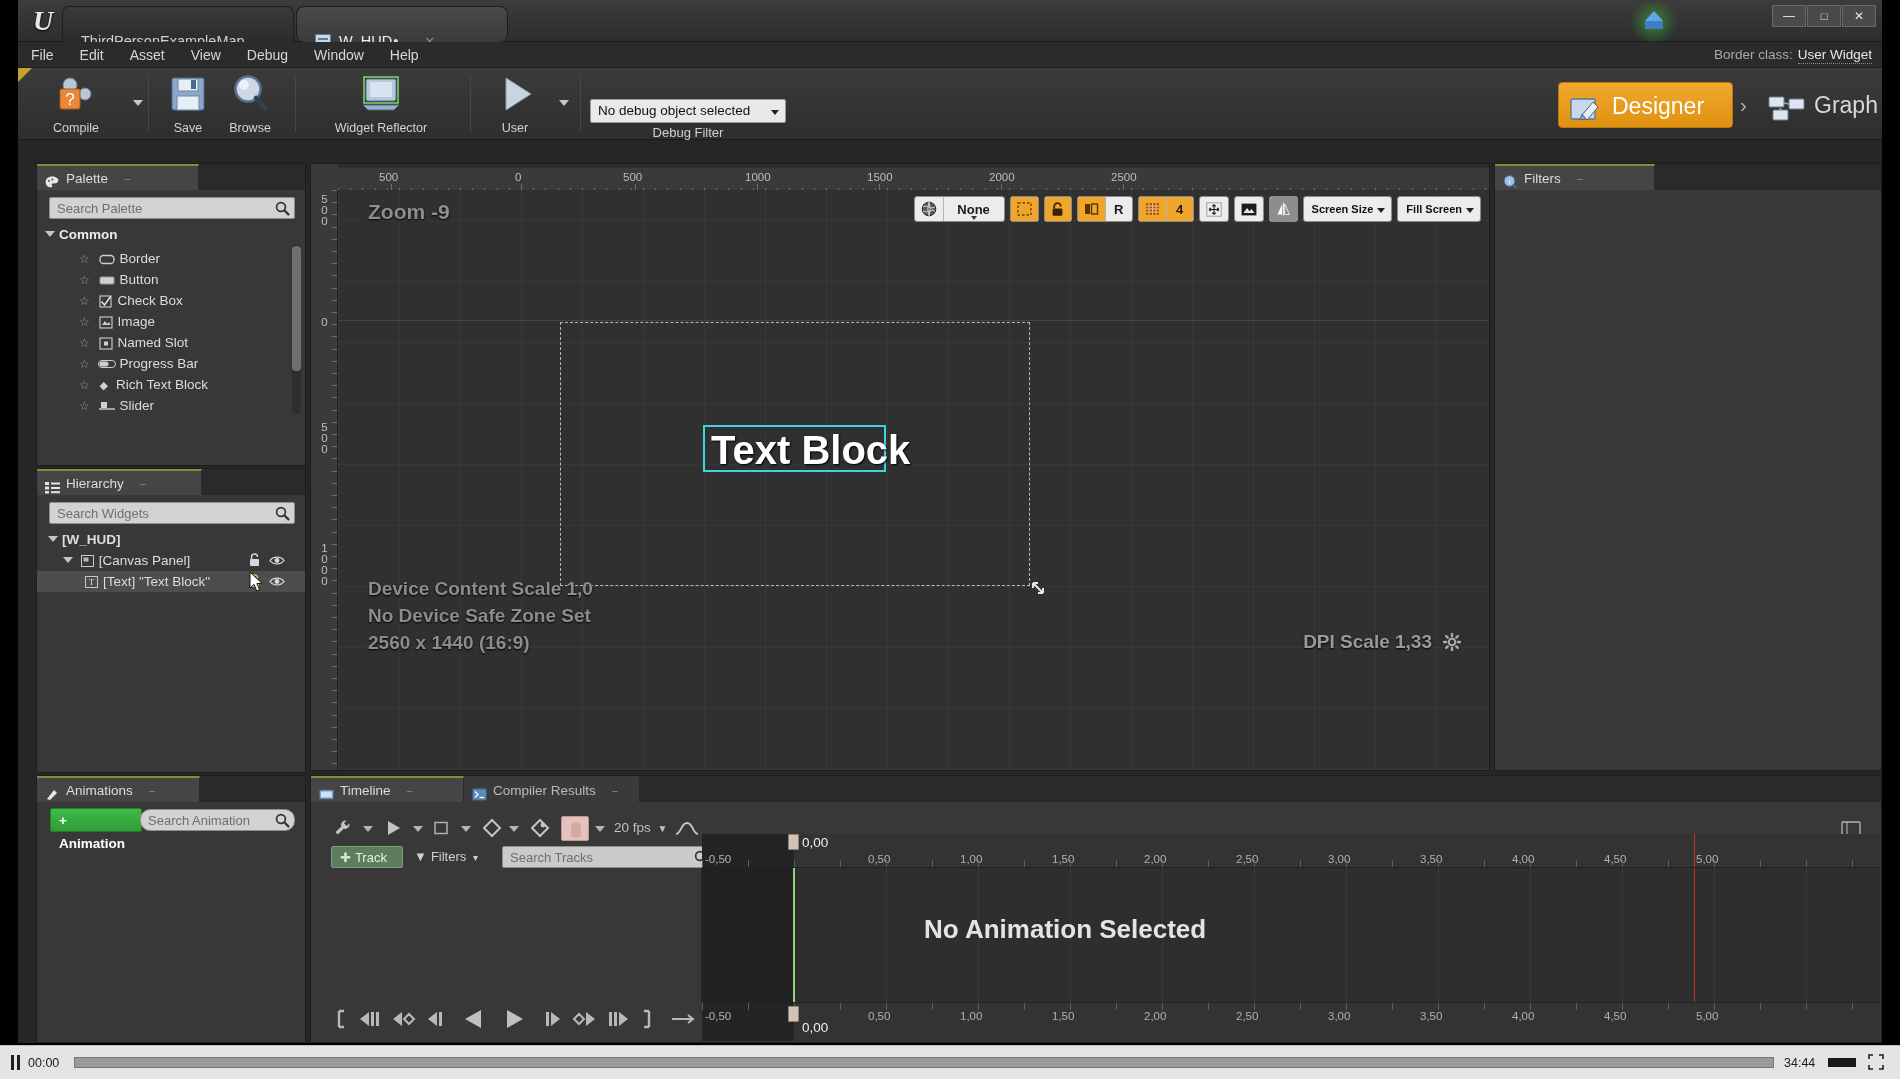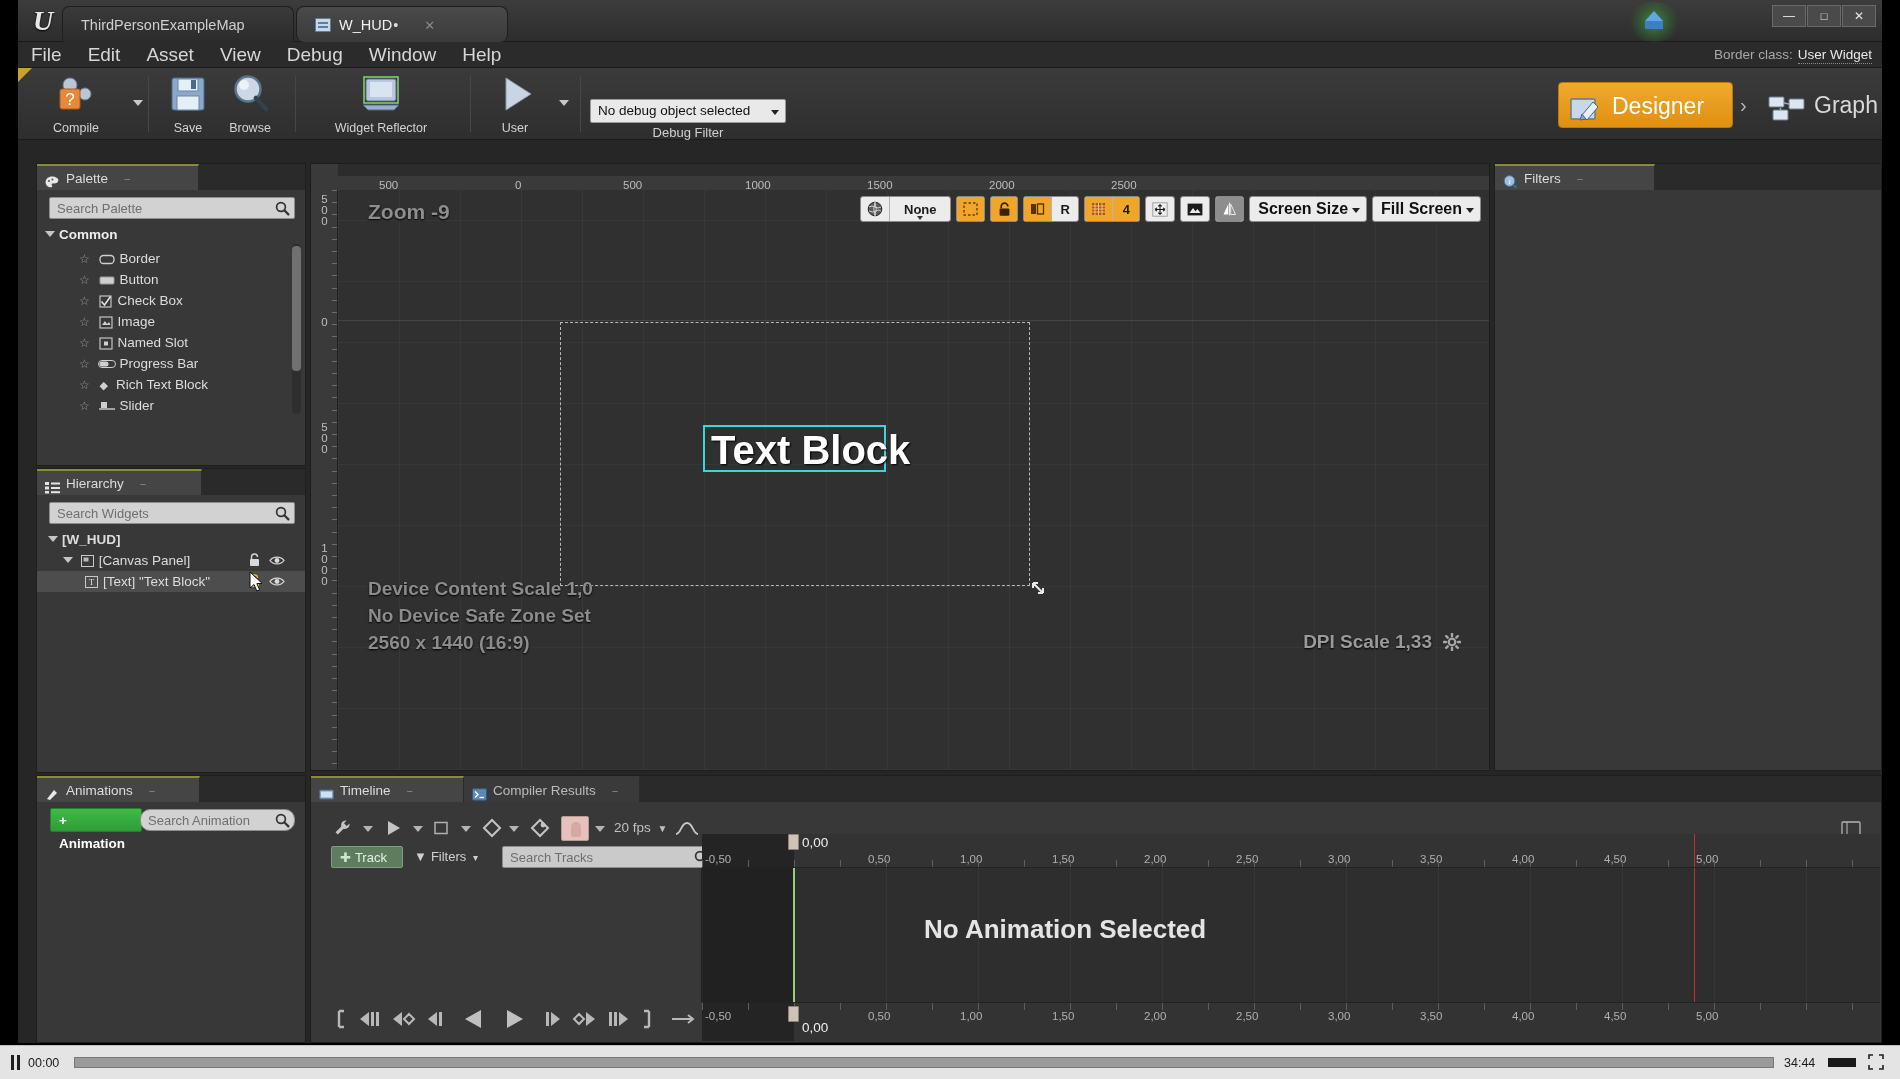--- a/index.html
+++ b/index.html
@@ -31,21 +31,21 @@
     color: #e8e8e8; font-size: 28px; font-family: "Liberation Serif", serif;
     font-style: italic; font-weight: bold; text-align: center; line-height: 34px;
     text-shadow: 0 1px 2px #000;
   }
   .tab {
     position: absolute; top: 6px; height: 36px;
     background: linear-gradient(180deg,#3a3a3a,#2b2b2b);
     border: 1px solid #1e1e1e; border-bottom: none;
     border-radius: 7px 7px 0 0;
     color: #cfcfcf; font-size: 14.5px;
-    padding: 0 18px; line-height: 36px; white-space: nowrap;
+    padding: 16px 18px; line-height: 36px; white-space: nowrap;
   }
   .tab.active {
     background: linear-gradient(180deg,#4a4a4a,#3a3a3a);
     color: #f0f0f0;
     border-radius: 8px;
   }
   .tab .tab-icon {
     display: inline-block; width: 16px; height: 14px; vertical-align: middle;
     margin-right: 8px; background: #c9d8e8; border: 1px solid #5d7d9d;
     border-radius: 1px; position: relative; top: -1px;
@@ -81,21 +81,21 @@
     content:""; position:absolute; left:-9px; top:10px; width:18px; height:8px;
     background: #3e7fc0;
   }
 
   
   .menubar {
     position: absolute; left: 0; top: 42px; width: 100%; height: 26px;
     background: #2b2b2b; border-bottom: 1px solid #1a1a1a;
   }
   .menu-item {
-    float: left; padding: 0 13px; line-height: 26px; color: #d6d6d6; font-size: 19px;
+    float: left; padding: 0 13px; line-height: 26px; color: #d6d6d6; font-size: 14px;
   }
   .parent-class {
     position: absolute; right: 10px; top: 0; line-height: 26px; font-size: 13.5px;
     color: #a8a8a8;
   }
   .parent-class b {
     color: #e8e8e8; font-weight: normal; margin-left: 5px;
     border-bottom: 1px dotted #8a8a8a; padding-bottom: 1px;
   }
 
@@ -202,21 +202,21 @@
     position: absolute; background: #2c2c2c; overflow: hidden;
   }
   .vp-canvas {
     position: absolute; left: 27px; top: 26px; right: 0; bottom: 0;
     background:
       repeating-linear-gradient(0deg, rgba(255,255,255,0.035) 0 1px, transparent 1px 61px),
       repeating-linear-gradient(90deg, rgba(255,255,255,0.035) 0 1px, transparent 1px 61px),
       #303030;
   }
   .ruler-h {
-    position: absolute; left: 27px; top: 12px; right: 0; height: 26px;
+    position: absolute; left: 27px; top: 4px; right: 0; height: 26px;
     background: #3a3a3a; border-bottom: 1px solid #202020;
     overflow: hidden;
   }
   .ruler-v {
     position: absolute; left: 0; top: 26px; width: 27px; bottom: 0;
     background: #3a3a3a; border-right: 1px solid #202020; overflow: hidden;
   }
   .ruler-corner {
     position: absolute; left: 0; top: 0; width: 27px; height: 26px; background: #3a3a3a;
   }
@@ -263,21 +263,21 @@
   .vptb-b.on { background: #f0a62a; }
   .vptb-b.grey { background: #8d8d8d; }
   .vptb-b .dn {
     position: absolute; bottom: 1px; left: 50%; margin-left: -3px;
     width: 0; height: 0; border-left: 3px solid transparent; border-right: 3px solid transparent;
     border-top: 4px solid #333;
   }
   .vptb-txt {
     height: 26px; display: flex; align-items: center; padding: 0 18px 0 8px;
     background: #ececec; border: 1px solid #8a8a8a; border-radius: 3px;
-    font-size: 16px; color: #111; position: relative; font-weight: bold;
+    font-size: 11px; color: #111; position: relative; font-weight: bold;
   }
   .vptb-txt::after {
     content: ""; position: absolute; right: 6px; top: 11px; width: 0; height: 0;
     border-left: 4.5px solid transparent; border-right: 4.5px solid transparent;
     border-top: 5px solid #222;
   }
 
   
   .anim-btn {
     position: absolute; background: linear-gradient(180deg,#3fbb46,#2f9c38);

